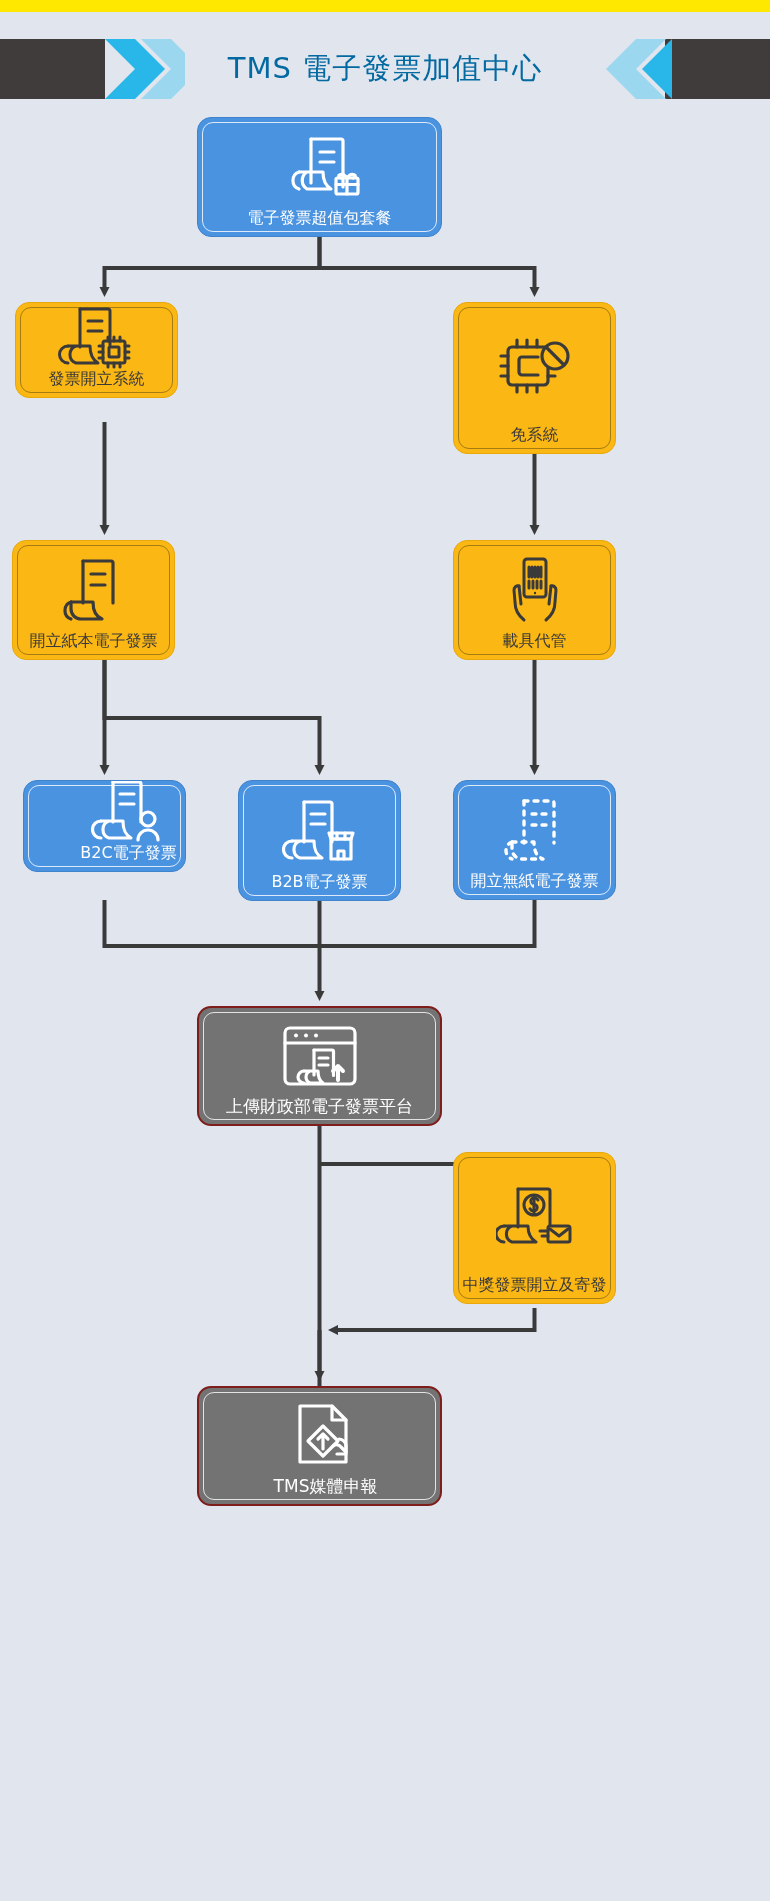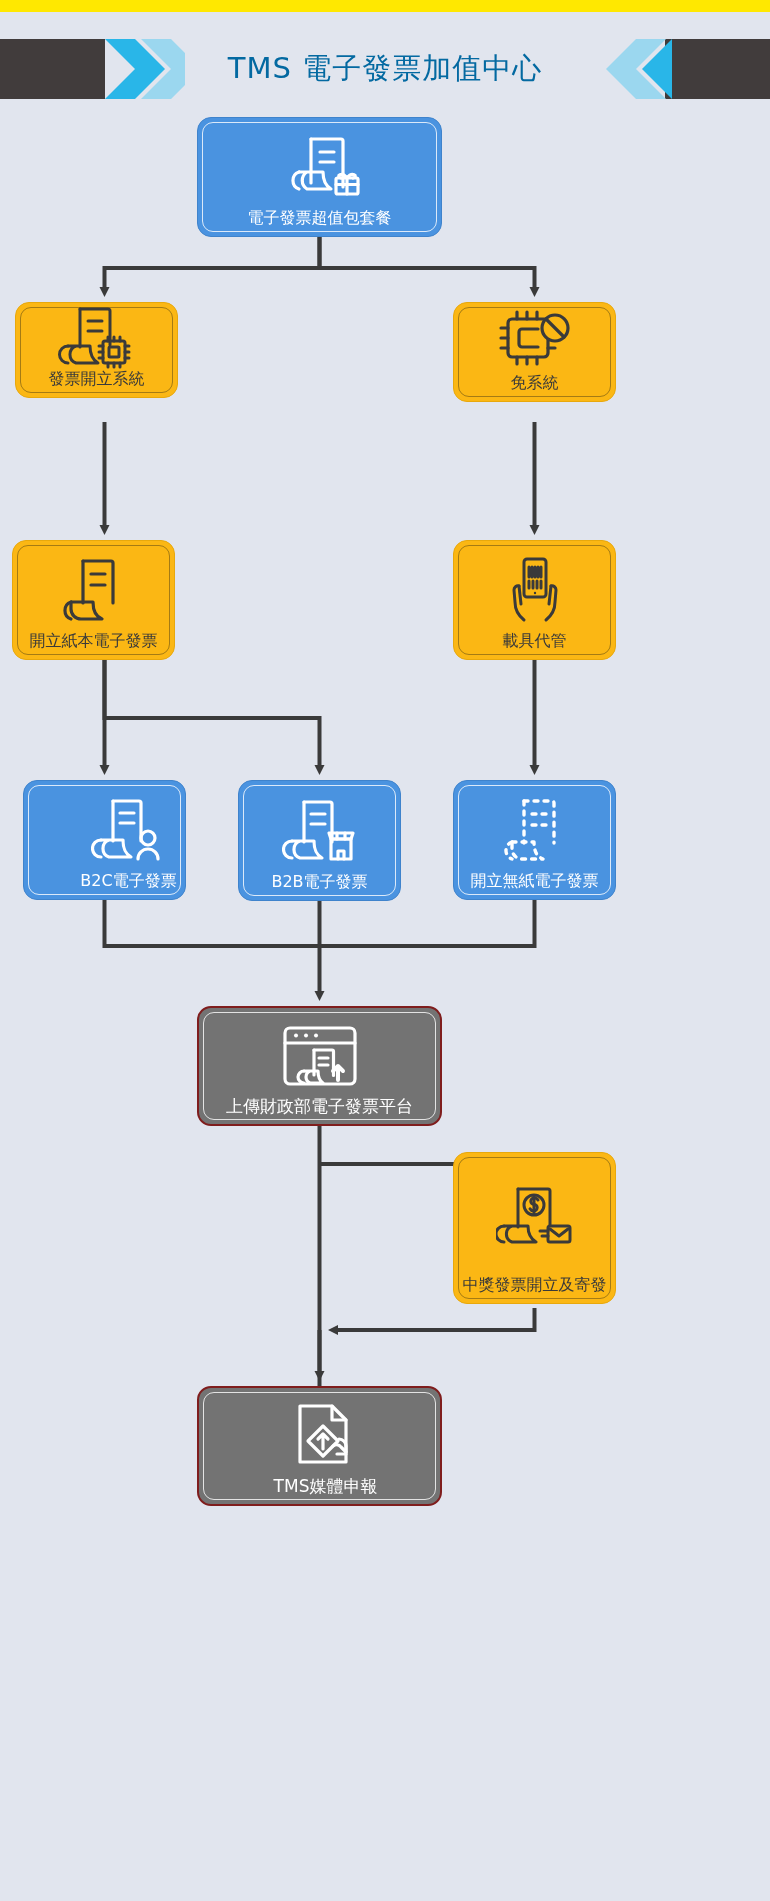--- a/index.html
+++ b/index.html
@@ -150,21 +150,21 @@
         <path d="M10 41 a8.5 8.5 0 0 0 0 17"></path>
         <rect x="45" y="36" width="22" height="22" rx="2"></rect>
         <rect x="51" y="42" width="10" height="10" rx="1"></rect>
         <path d="M50 36 v-4 M56 36 v-4 M62 36 v-4 M50 58 v4 M56 58 v4 M62 58 v4
                  M45 41 h-4 M45 47 h-4 M45 53 h-4 M67 41 h4 M67 47 h4 M67 53 h4"></path>
       </svg>
     </div>
     <div class="lbl">發票開立系統</div>
   </div>
 
-  <div class="node orange" style="left:453px;top:302px;width:163px;height:100px;">
+  <div class="node orange" style="left:453px;top:302px;width:163px;height:152px;">
     <div class="inner"></div>
     <div class="ico">
       <svg width="74" height="66" viewBox="0 0 74 66" fill="none" stroke="#3a3a3a" stroke-width="3.2" stroke-linecap="round" stroke-linejoin="round">
         <path d="M14 12 h32 a4 4 0 0 1 4 4 v30 a4 4 0 0 1 -4 4 H14 a4 4 0 0 1 -4 -4 V16 a4 4 0 0 1 4 -4 z"></path>
         <path d="M40 22 H24 a3 3 0 0 0 -3 3 v12 a3 3 0 0 0 3 3 h16"></path>
         <path d="M19 12 V5 M29 12 V5 M39 12 V5 M19 50 v7 M29 50 v7 M39 50 v7
                  M10 21 H3 M10 31 H3 M10 41 H3 M50 21 h7 M50 31 h7 M50 41 h7"></path>
         <circle cx="57" cy="21" r="13" fill="#fbb714"></circle>
         <path d="M48 12 L66 30"></path>
       </svg>
@@ -196,21 +196,21 @@
         <circle cx="34" cy="37" r="1.2" fill="#3a3a3a" stroke="none"></circle>
         <path d="M18 30 a4 4 0 0 0 -5 4 l1 12 c0 8 4 14 9 18"></path>
         <path d="M18 30 l2 18"></path>
         <path d="M50 30 a4 4 0 0 1 5 4 l-1 12 c0 8 -4 14 -9 18"></path>
         <path d="M50 30 l-2 18"></path>
       </svg>
     </div>
     <div class="lbl">載具代管</div>
   </div>
 
-  <div class="node blue" style="left:23px;top:780px;width:163px;height:120px;padding-left:48px;">
+  <div class="node blue" style="left:23px;top:780px;width:163px;height:92px;padding-left:48px;">
     <div class="inner"></div>
     <div class="ico">
       <svg width="76" height="64" viewBox="0 0 76 64" fill="none" stroke="#fff" stroke-width="3.2" stroke-linecap="round" stroke-linejoin="round">
         <path d="M22 3 h26 a2 2 0 0 1 2 2 v38"></path>
         <path d="M22 3 v40"></path>
         <path d="M29 15 h14 M29 25 h14"></path>
         <path d="M10 42 h22 c0 10 3 14 8 17 H18 a9 9 0 0 1 0 -17 z"></path>
         <path d="M10 42 a8.5 8.5 0 0 0 0 17"></path>
         <circle cx="57" cy="40" r="7"></circle>
         <path d="M47 61 a10 10 0 0 1 20 0"></path>

